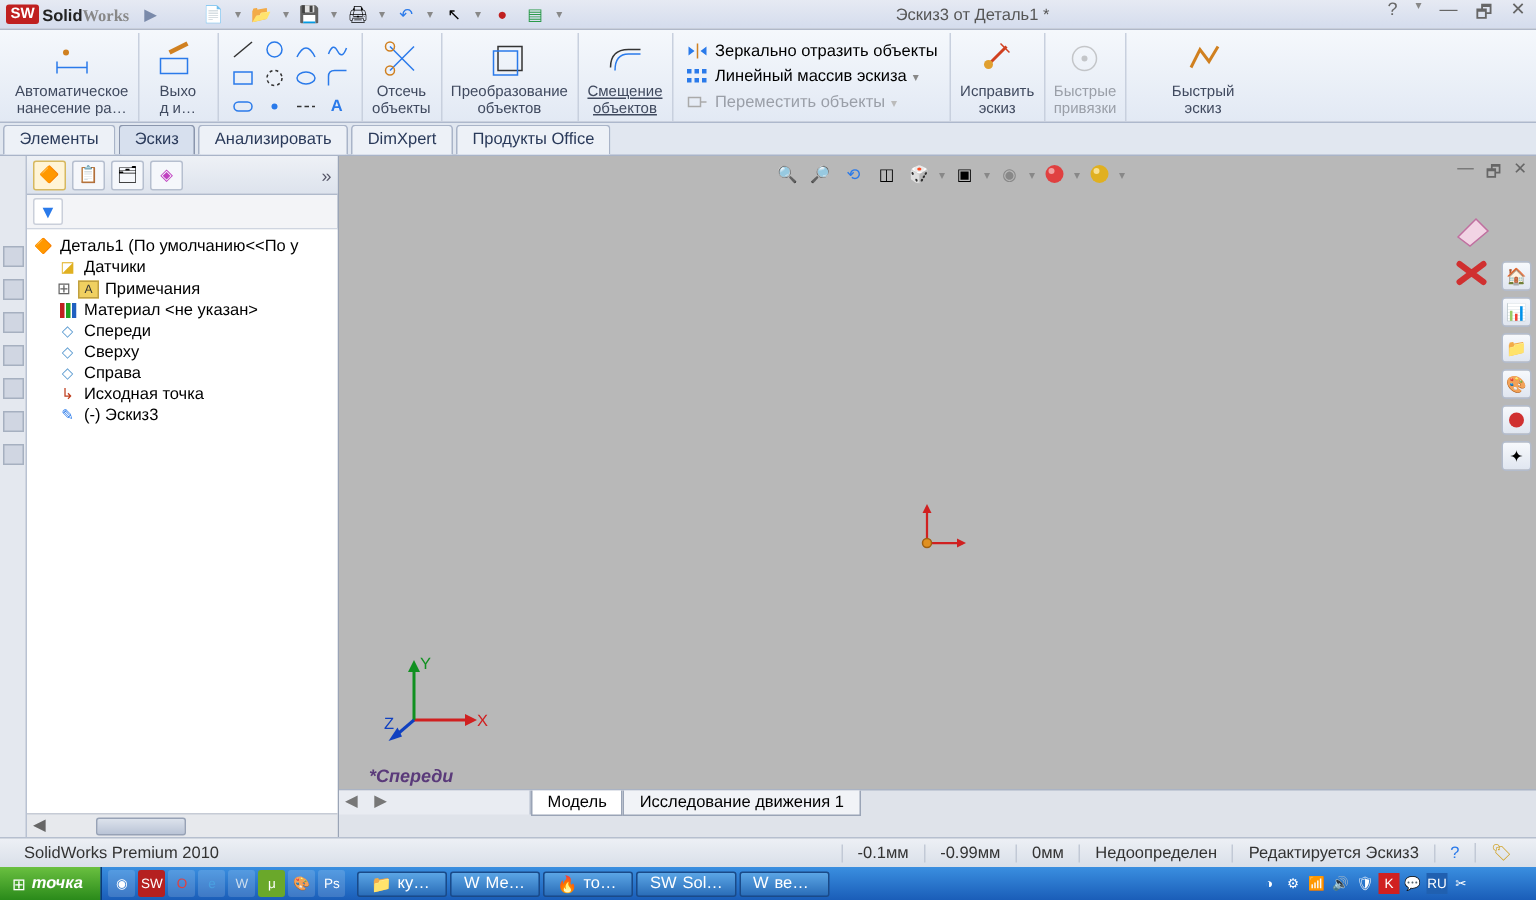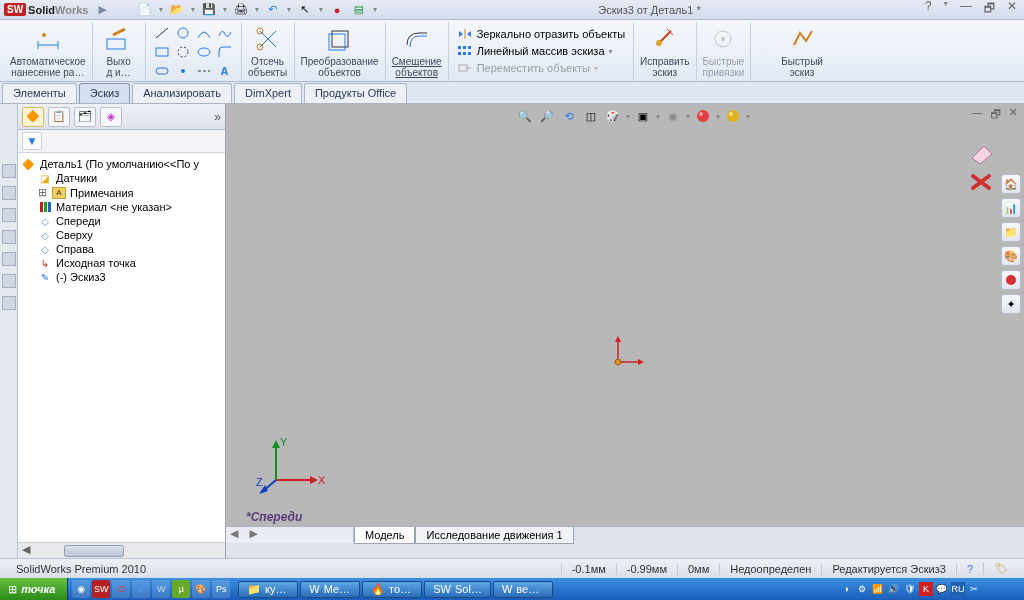--- a/index.html
+++ b/index.html
@@ -2,21 +2,21 @@
 <html><head>
 <meta charset="utf-8">
 <style>
 * { margin:0; padding:0; box-sizing:border-box; font-family:Tahoma,Arial,sans-serif; font-size:11px; }
 body { width:1024px; height:600px; overflow:hidden; background:#ececec; position:relative; }
 
 
 .titlebar { height:20px; background:linear-gradient(#e6eaf3,#d4dced); display:flex; align-items:center; padding:0 4px; border-bottom:1px solid #b0b8c8;}
 .logo { background:#c02020; color:#fff; font-weight:bold; padding:1px 3px; font-size:10px; border-radius:2px; margin-right:2px;}
 .appname { font-weight:bold; color:#333; font-size:13px; margin-right:8px;}
-.appname .dark{ color:#222;} .appname .light{ color:#888;}
+.appname .dark{ color:#222;} .appname .light{ color:#888;font-family:Liberation Serif, serif;}
 .qat { display:flex; gap:6px; align-items:center; margin-left:30px;}
 .qat .ico { width:16px; height:16px; display:flex; align-items:center; justify-content:center; cursor:pointer;}
 .title-text { flex:1; text-align:center; color:#555;}
 .win-controls { display:flex; gap:6px;}
 .win-controls span{ cursor:pointer; color:#666; font-size:12px; padding:0 3px;}
 
 
 .ribbon { height:62px; background:linear-gradient(#f5f8fc,#e2e9f4); border-bottom:1px solid #adb8cc; display:flex; padding:2px 4px 0 4px; }
 .rgroup { display:flex; flex-direction:column; align-items:center; padding:0 6px; border-right:1px solid #c8d0de; }
 .rgroup:last-child{border-right:none;margin-left:24px;}

